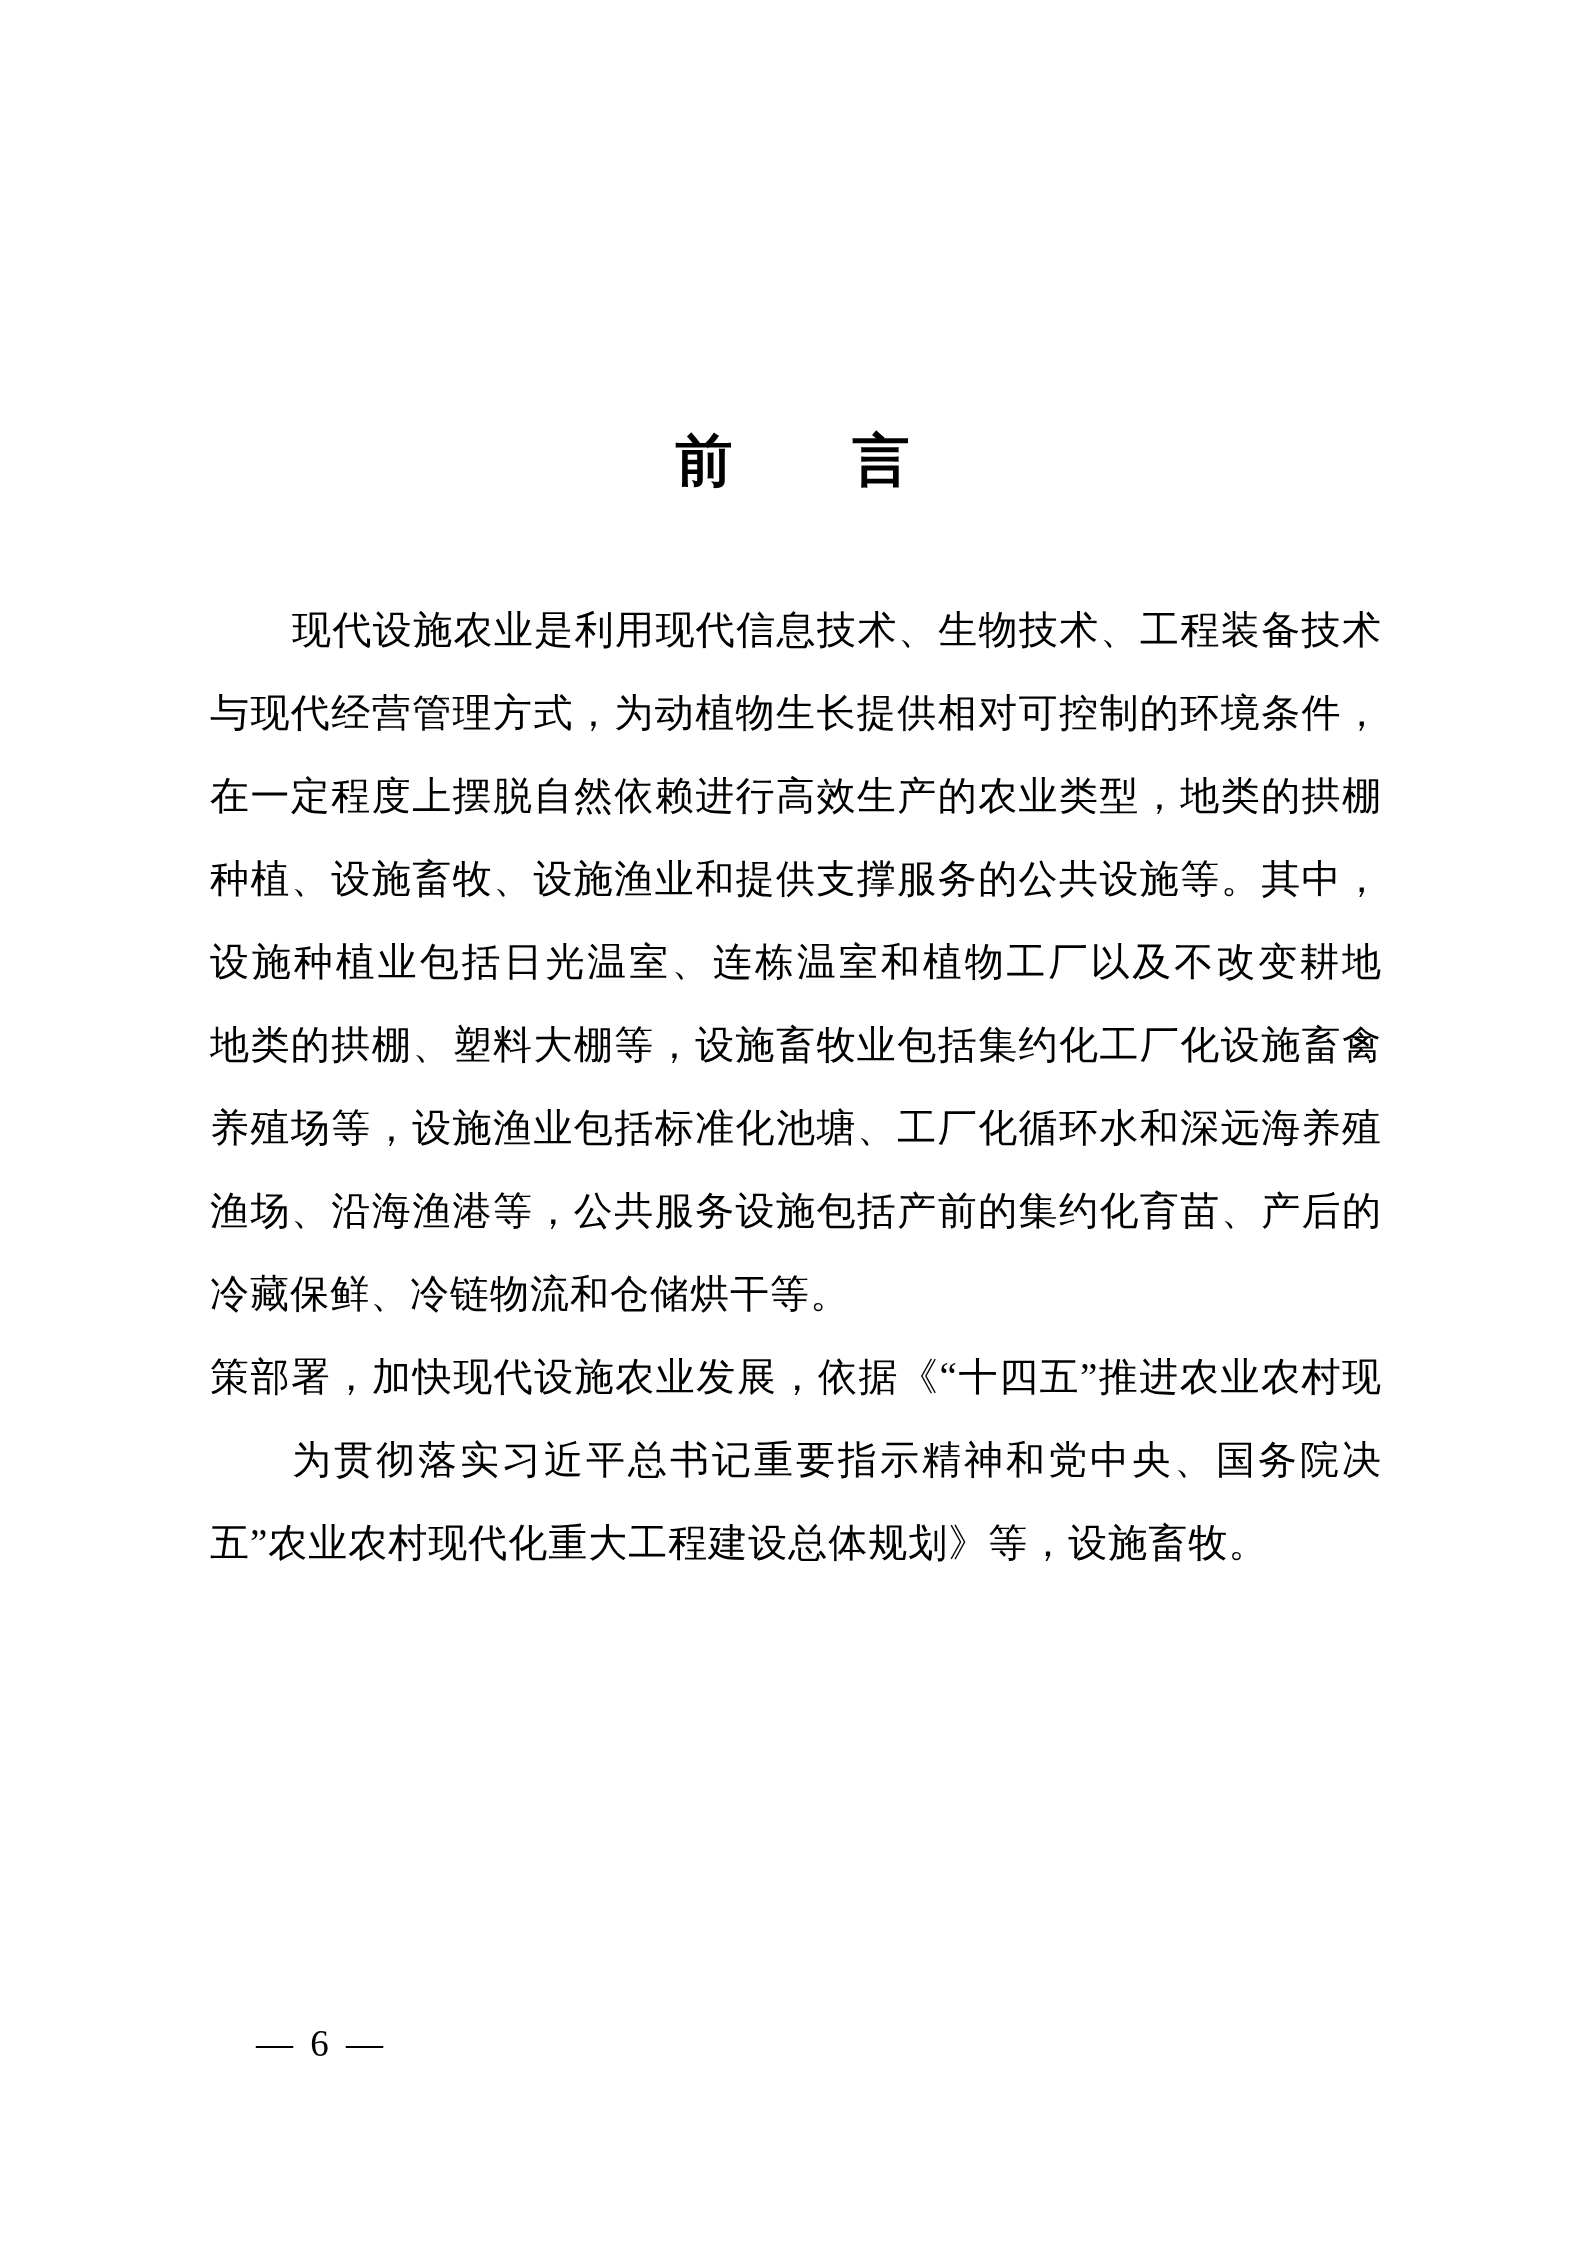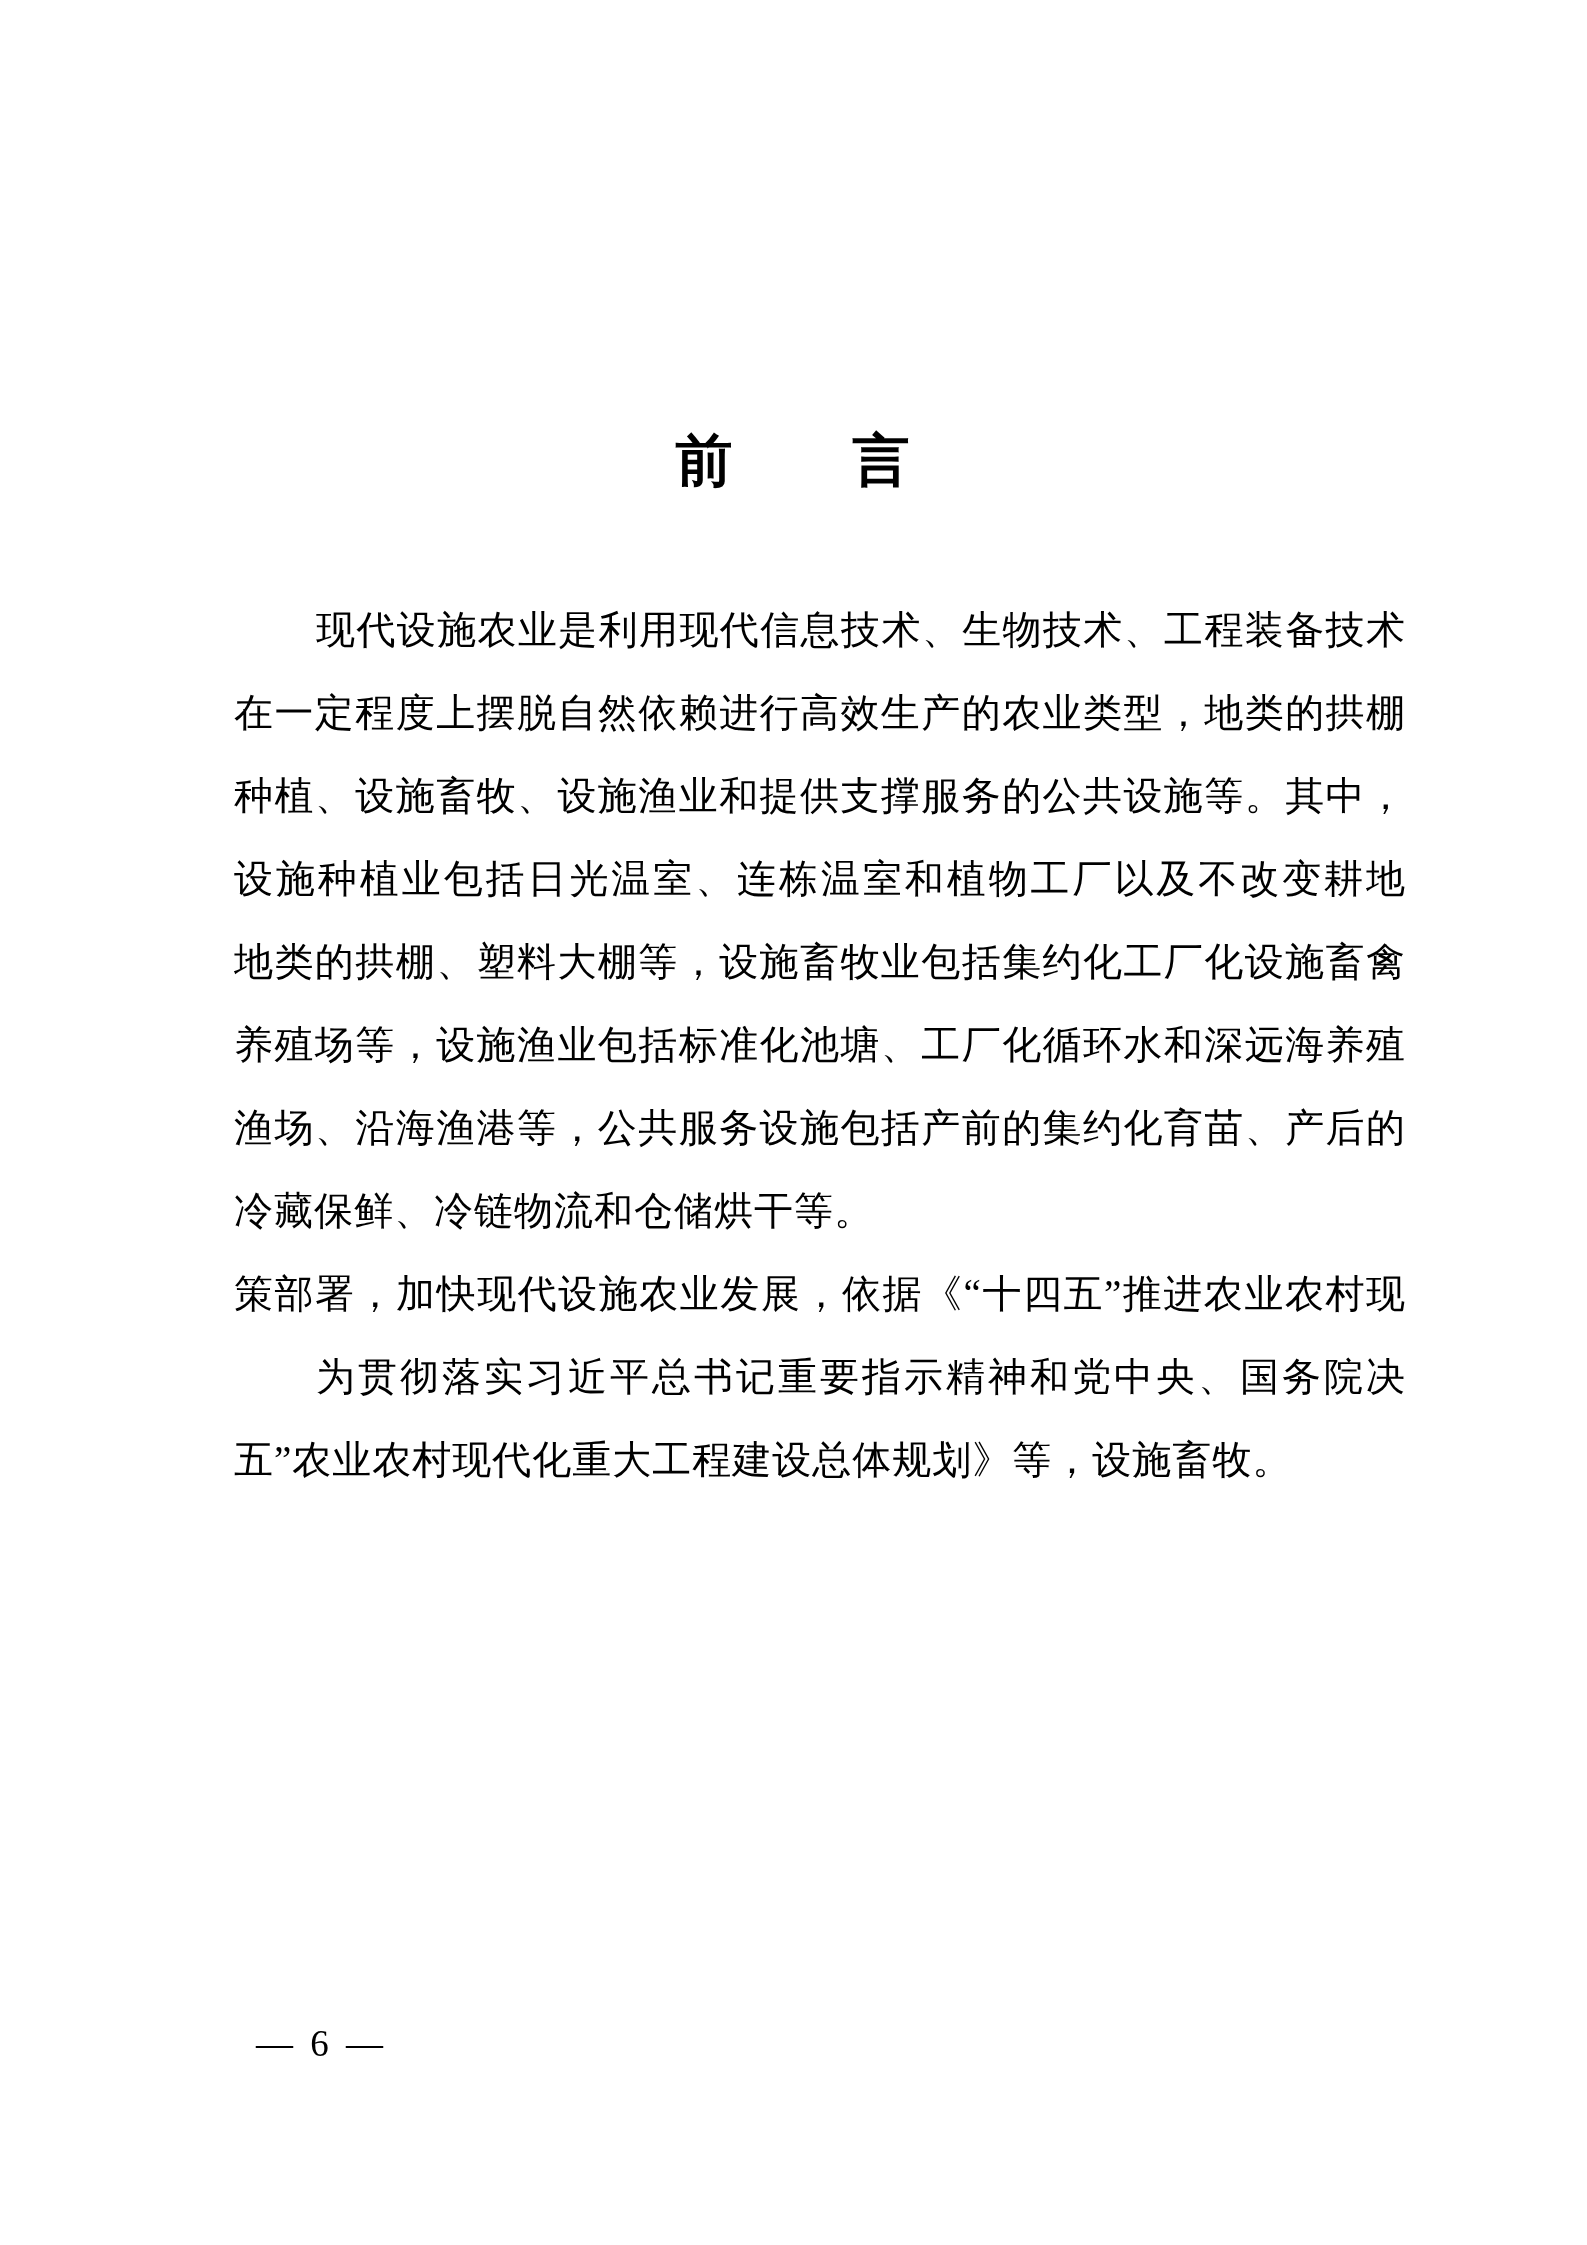--- a/index.html
+++ b/index.html
@@ -26,21 +26,20 @@
     line-height: 62px;
     font-weight: bold;
     letter-spacing: 2px;
     white-space: pre;
   }
   .body-text {
     position: absolute;
     top: 588px;
     left: 210px;
     width: 1172px;
-    margin-left: 24px;
   }
   .line {
     font-size: 39px;
     line-height: 83px;
     height: 83px;
     text-align: justify;
     text-align-last: justify;
     letter-spacing: 1px;
   }
   .line.indent {
@@ -63,20 +62,21 @@
 <body>
 
 <div class="page">
 
   <div class="doc-title">前　　言</div>
 
   <div class="body-text">
 
     <div>
       <div class="line indent">现代设施农业是利用现代信息技术、生物技术、工程装备技术</div>
+      <div class="line">与现代经营管理方式，为动植物生长提供相对可控制的环境条件，</div>
       <div class="line">在一定程度上摆脱自然依赖进行高效生产的农业类型，地类的拱棚</div>
       <div class="line">种植、设施畜牧、设施渔业和提供支撑服务的公共设施等。其中，</div>
       <div class="line">设施种植业包括日光温室、连栋温室和植物工厂以及不改变耕地</div>
       <div class="line">地类的拱棚、塑料大棚等，设施畜牧业包括集约化工厂化设施畜禽</div>
       <div class="line">养殖场等，设施渔业包括标准化池塘、工厂化循环水和深远海养殖</div>
       <div class="line">渔场、沿海渔港等，公共服务设施包括产前的集约化育苗、产后的</div>
       <div class="line para-end">冷藏保鲜、冷链物流和仓储烘干等。</div>
     </div>
 
     <div>

